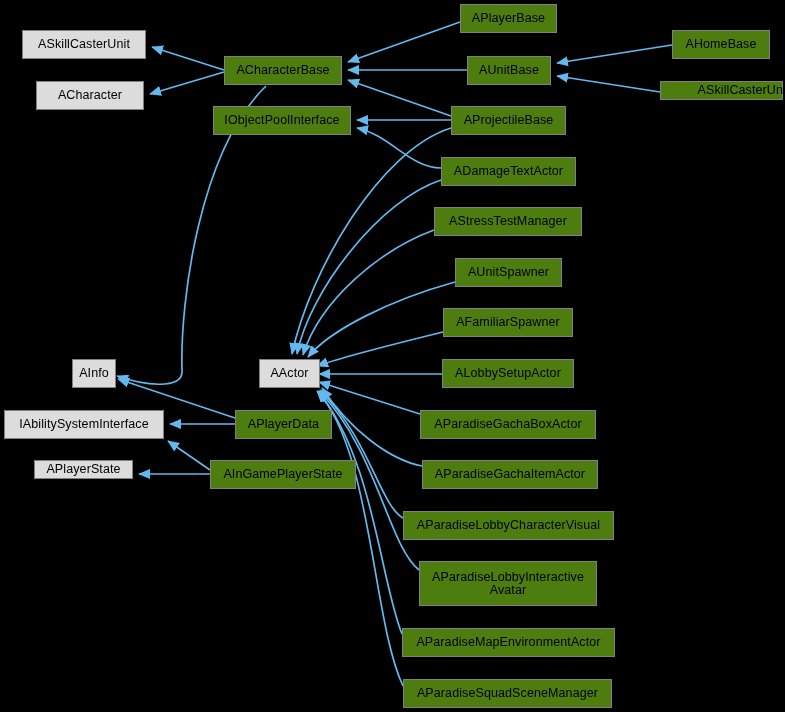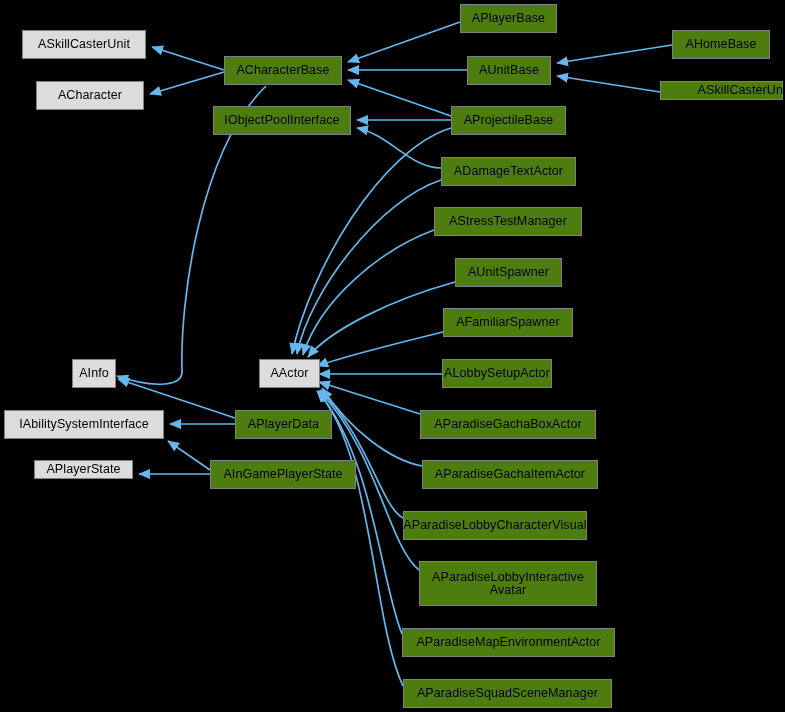--- a/index.html
+++ b/index.html
@@ -77,28 +77,28 @@
       <div class="node" style="left: 460px; top: 4px; width: 97px; height: 29px;">APlayerBase</div>
       <div class="node" style="left: 467px; top: 56px; width: 84px; height: 29px;">AUnitBase</div>
       <div class="node" style="left: 672px; top: 30px; width: 98px; height: 29px;">AHomeBase</div>
       <div class="node" style="left: 660px; top: 81px; width: 123px; height: 19px; padding-left: 44px;">ASkillCasterUnit</div>
       <div class="node" style="left: 451px; top: 106px; width: 115px; height: 29px;">AProjectileBase</div>
       <div class="node" style="left: 441px; top: 157px; width: 135px; height: 29px;">ADamageTextActor</div>
       <div class="node" style="left: 434px; top: 207px; width: 148px; height: 29px;">AStressTestManager</div>
       <div class="node" style="left: 455px; top: 258px; width: 107px; height: 29px;">AUnitSpawner</div>
       <div class="node" style="left: 443px; top: 308px; width: 130px; height: 29px;">AFamiliarSpawner</div>
       <div class="node gray" style="left: 252px; top: 359px; width: 61px; height: 29px; margin-left: 7px;">AActor</div>
-      <div class="node" style="left: 442px; top: 359px; width: 110px; height: 29px;">ALobbySetupActor</div>
+      <div class="node" style="left: 442px; top: 359px; width: 132px; height: 29px;">ALobbySetupActor</div>
       <div class="node gray" style="left: 72px; top: 359px; width: 44px; height: 29px;">AInfo</div>
       <div class="node gray" style="left: 4px; top: 410px; width: 160px; height: 29px;">IAbilitySystemInterface</div>
       <div class="node" style="left: 235px; top: 410px; width: 97px; height: 29px;">APlayerData</div>
       <div class="node" style="left: 420px; top: 410px; width: 176px; height: 29px;">AParadiseGachaBoxActor</div>
       <div class="node gray" style="left: 34px; top: 460px; width: 99px; height: 19px;">APlayerState</div>
       <div class="node" style="left: 210px; top: 460px; width: 146px; height: 29px;">AInGamePlayerState</div>
       <div class="node" style="left: 422px; top: 460px; width: 176px; height: 29px;">AParadiseGachaItemActor</div>
-      <div class="node" style="left: 403px; top: 511px; width: 184px; height: 29px;">AParadiseLobbyCharacterVisual</div>
+      <div class="node" style="left: 403px; top: 511px; width: 211px; height: 29px;">AParadiseLobbyCharacterVisual</div>
       <div class="node" style="left: 419px; top: 561px; width: 178px; height: 45px;">AParadiseLobbyInteractive
 Avatar</div>
       <div class="node" style="left: 402px; top: 628px; width: 213px; height: 29px;">AParadiseMapEnvironmentActor</div>
       <div class="node" style="left: 403px; top: 679px; width: 209px; height: 29px;">AParadiseSquadSceneManager</div>
     </div>
 
 </div>
 
 </body></html>

